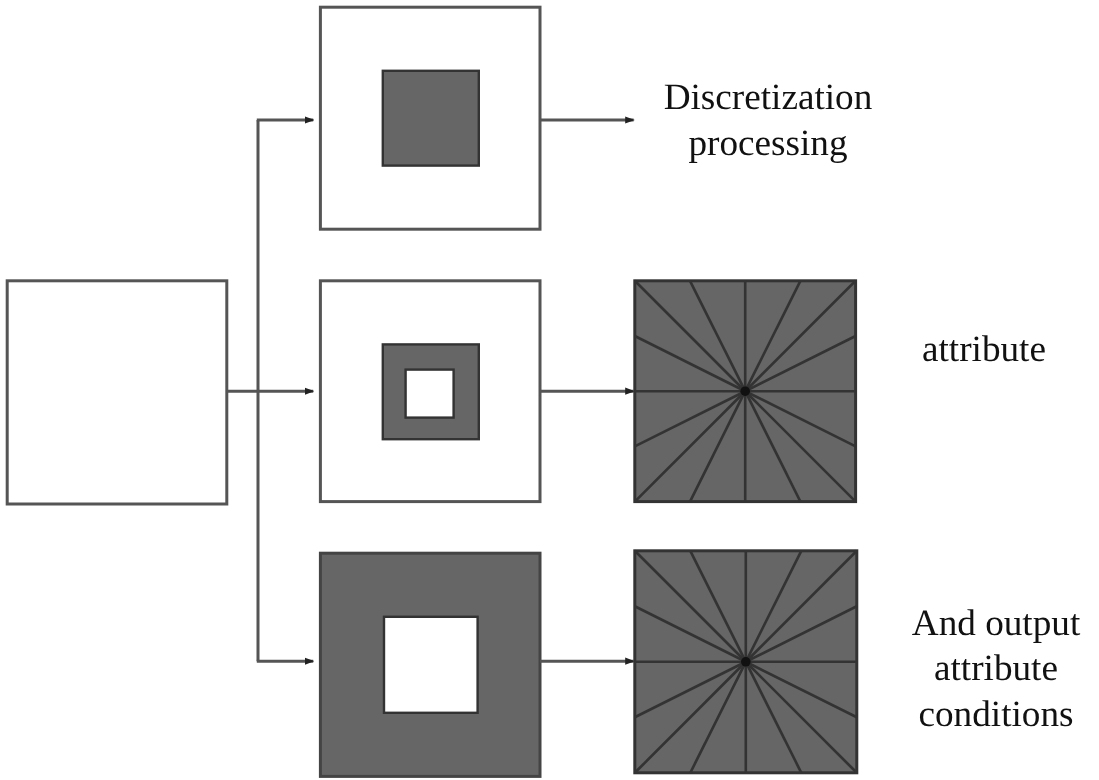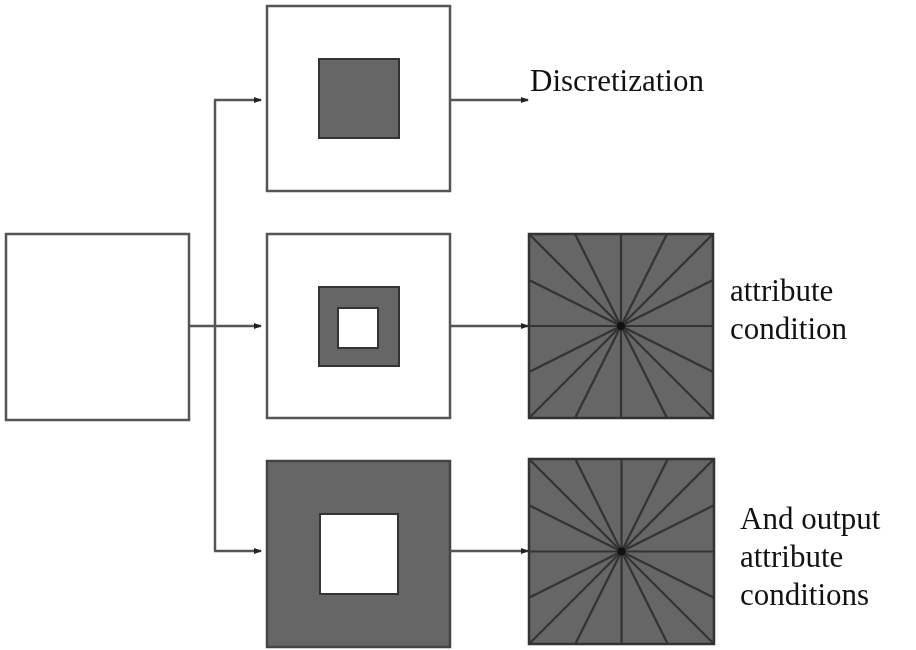--- a/index.html
+++ b/index.html
@@ -4,21 +4,21 @@
 <style>
   html, body { margin: 0; padding: 0; background: #ffffff; }
   body { width: 916px; height: 650px; position: relative; overflow: hidden; }
   svg#diagram { position: absolute; left: 0; top: 0; }
   .lbl {
     position: absolute;
     font-family: "Liberation Serif", "DejaVu Serif", serif;
     font-size: 31px;
     line-height: 38px;
     color: #111111;
-    text-align: left;
+    text-align: center;
     white-space: nowrap;
   }
   .lbl span { display: block; }
 </style>
 </head>
 <body>
 
 <svg id="diagram" width="916" height="650" viewBox="0 0 916 650" xmlns="http://www.w3.org/2000/svg">
   <defs>
     <marker id="arrowhead" markerWidth="8" markerHeight="8" refX="7" refY="4" orient="auto" markerUnits="userSpaceOnUse">
@@ -97,24 +97,24 @@
       <line x1="621.5" y1="551.5" x2="529" y2="505.25" stroke="#333333" stroke-width="2.2"></line>
       <circle cx="621.5" cy="551.5" r="4" fill="#111"></circle>
     </g>
 </svg>
 
 <div class="lbl" style="left:6px; top:287px; width:183px;">
 </div>
 
 <div class="lbl" style="left:530px; top:62px; width:220px;">
   <span>Discretization</span>
+  <span>processing</span>
 </div>
 
 <div class="lbl" style="left:730px; top:272px; width:180px;">
   <span>attribute</span>
-  <span>condition</span>
 </div>
 
 <div class="lbl" style="left:740px; top:500px; width:180px;">
   <span>And output</span>
   <span>attribute</span>
   <span>conditions</span>
 </div>
 
 </body></html>

